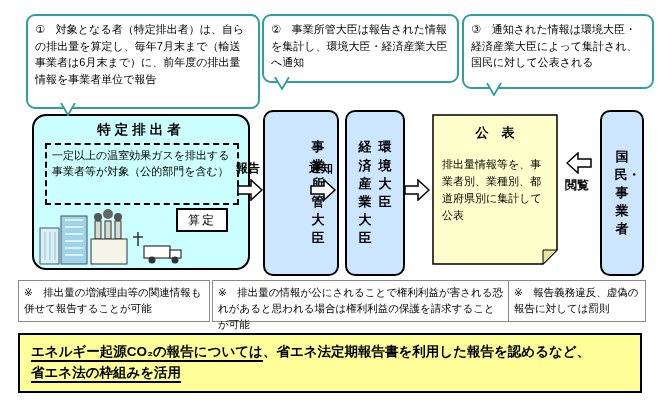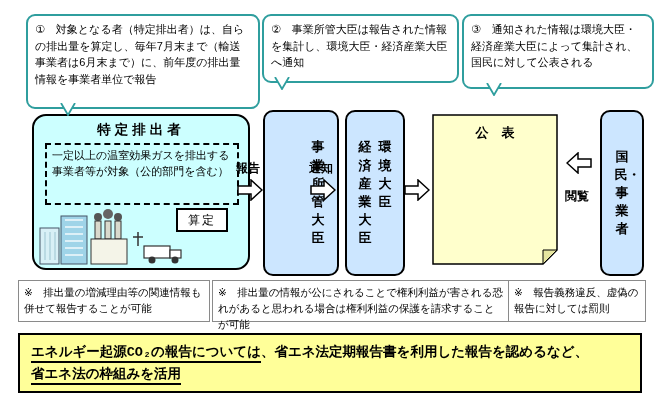--- a/index.html
+++ b/index.html
@@ -49,21 +49,21 @@
   .note { position:absolute; top:280px; height:32px; background:#fff; border:1px solid #8a8a8a;
           font-size:10.5px; line-height:1.5; padding:4px 5px; }
   .n1 { left:18px; width:180px; }
   .n2 { left:212px; width:286px; }
   .n3 { left:508px; width:126px; }
 
   
   .bottom { position:absolute; left:18px; top:333px; width:598px; height:42px;
             background:var(--bottom-bg,#ffff99); border:2px solid #000;
             font-size:13.5px; font-weight:bold; line-height:1.55; padding:7px 11px; }
-  .ul { border-bottom:2px solid #000; padding-bottom:1px;font-family:Liberation Mono, monospace; }
+  .ul { border-bottom:2px solid #000; padding-bottom:1px; }
 </style>
 </head>
 <body>
 
 <div class="stage">
 
   <div class="callout c1">①　対象となる者（特定排出者）は、自らの排出量を算定し、毎年7月末まで（輸送事業者は6月末まで）に、前年度の排出量情報を事業者単位で報告</div>
   <div class="callout c2">②　事業所管大臣は報告された情報を集計し、環境大臣・経済産業大臣へ通知</div>
   <div class="callout c3">③　通知された情報は環境大臣・経済産業大臣によって集計され、国民に対して公表される</div>
 
@@ -132,26 +132,27 @@
   <svg class="barrow" style="left:404px; top:179px;" width="26" height="22" viewBox="0 0 26 22">
     <polygon points="1,7 14,7 14,1 25,11 14,21 14,15 1,15" fill="#fff" stroke="#000" stroke-width="1.5"></polygon>
   </svg>
 
   <div class="pub">
     <svg class="pub-bg" width="126" height="151" viewBox="0 0 126 151">
       <polygon points="1,1 125,1 125,136 111,150 1,150" style="fill:var(--publication-bg,#ffffcc)" stroke="#000" stroke-width="1.5"></polygon>
       <polygon points="125,136 111,150 111,136" style="fill:var(--publication-fold,#e6e6a0)" stroke="#000" stroke-width="1"></polygon>
     </svg>
     <div class="pub-title">公　表</div>
+    <div class="pub-body">排出量情報等を、事業者別、業種別、都道府県別に集計して公表</div>
   </div>
 
   <svg class="barrow" style="left:566px; top:152px;" width="26" height="22" viewBox="0 0 26 22">
     <polygon points="25,7 12,7 12,1 1,11 12,21 12,15 25,15" fill="#fff" stroke="#000" stroke-width="1.5"></polygon>
   </svg>
-  <div class="alabel" style="left:565px; top:188px;">閲覧</div>
+  <div class="alabel" style="left:565px; top:177px;">閲覧</div>
 
   <div class="vbox" style="left:600px; top:110px; width:40px; height:162px;">
     <div class="vtext">国民・事業者</div>
   </div>
 
   <div class="note n1">※　排出量の増減理由等の関連情報も併せて報告することが可能</div>
   <div class="note n2">※　排出量の情報が公にされることで権利利益が害される恐れがあると思われる場合は権利利益の保護を請求することが可能</div>
   <div class="note n3">※　報告義務違反、虚偽の報告に対しては罰則</div>
 
   <div class="bottom">

